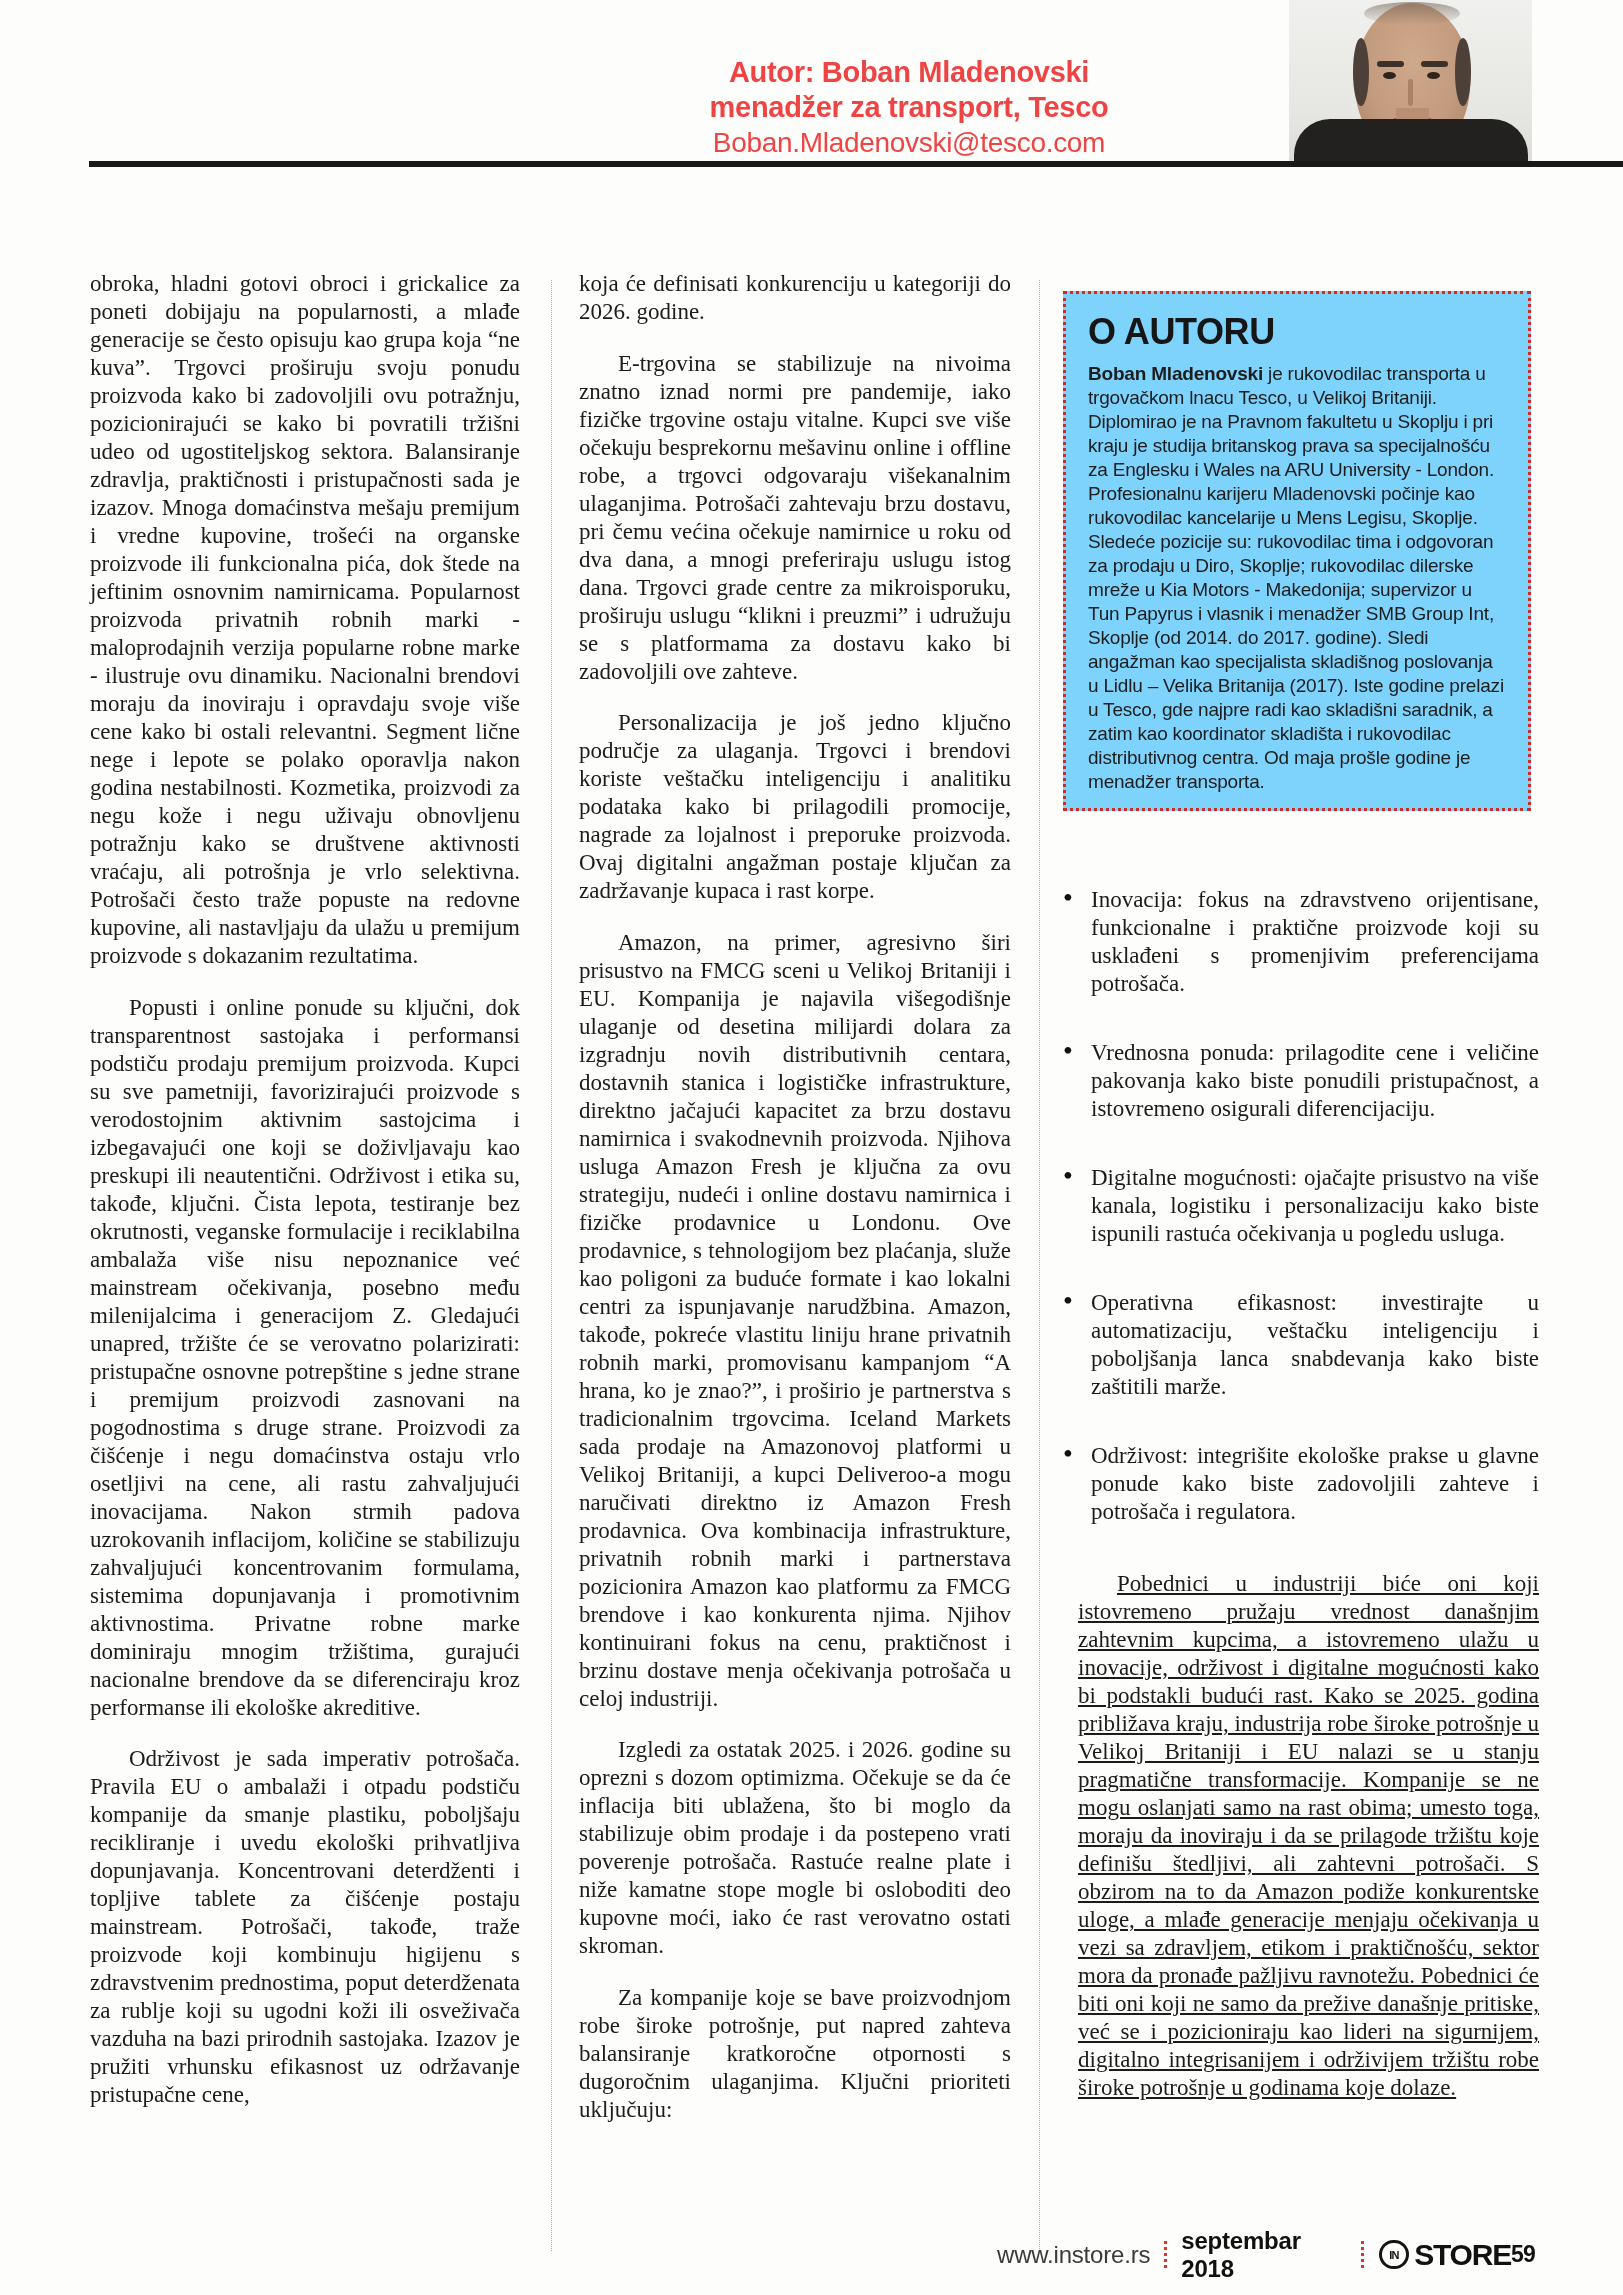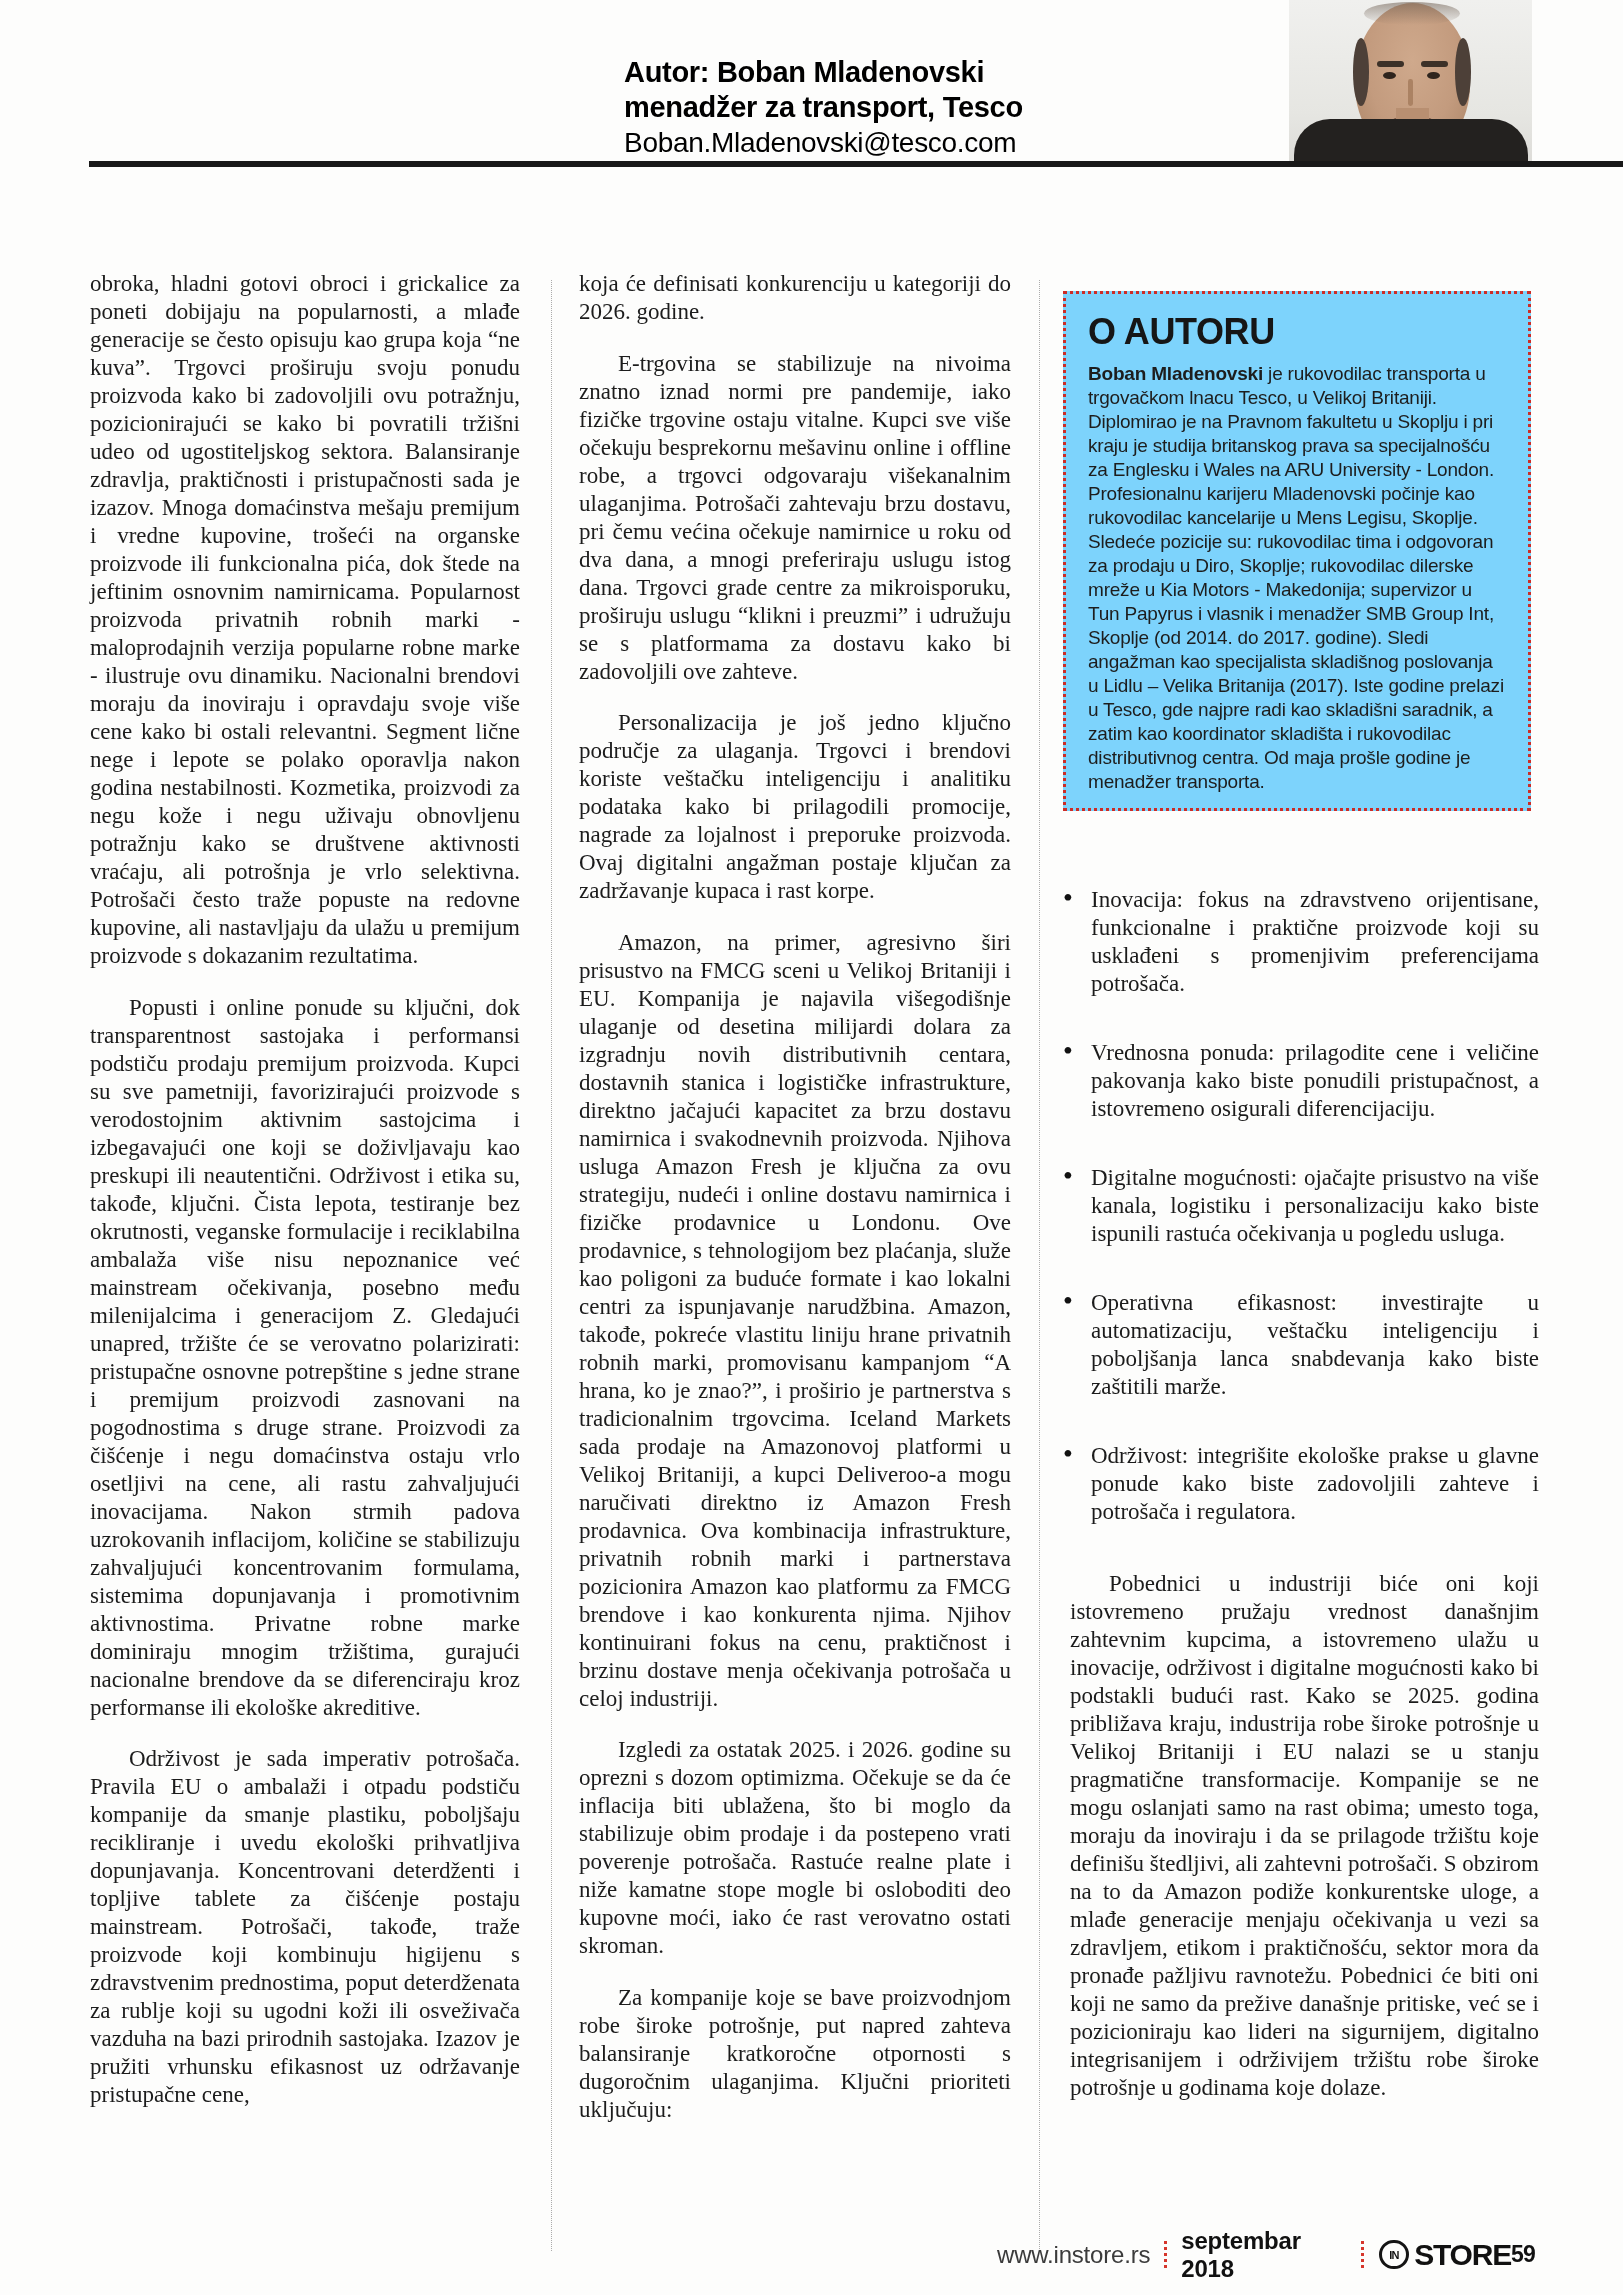--- a/index.html
+++ b/index.html
@@ -4,22 +4,22 @@
 <style>
   html,body { margin:0; padding:0; background:#8a8a8a; }
   .page {
     position:relative; width:1623px; height:2295px; margin:0 auto;
     background:#fdfdfc; overflow:hidden; color:#1b1b1b;
     font-family:"Liberation Serif", serif;
   }
 
   
   .author-block {
-    position:absolute; top:55px; left:624px; width:660px; text-align:left;
-    font-family:"Liberation Sans", sans-serif; letter-spacing:-0.3px; color:#000000;
+    position:absolute; top:55px; left:579px; width:660px; text-align:center;
+    font-family:"Liberation Sans", sans-serif; letter-spacing:-0.3px; color:#ef4444;
   }
   .author-block .l { font-size:29px; line-height:35px; font-weight:bold; }
   .author-block .l.email { font-weight:400; font-size:28px; }
 
   .photo { position:absolute; left:1289px; top:0; width:243px; height:162px;
            background:linear-gradient(180deg,#f0f0ee 0%,#e6e6e2 70%,#dddcd8 100%); overflow:hidden; }
   .photo .head { position:absolute; left:66px; top:3.1px; width:115px; height:152px;
                  background:radial-gradient(ellipse at 50% 38%, #cfa98c 0%, #c39b7e 55%, #a98365 100%);
                  border-radius:50% 50% 46% 46%; }
   .photo .hairL, .photo .hairR { position:absolute; top:38px; width:15.7px; height:68px;
@@ -58,21 +58,21 @@
   }
   .about h2 { margin:0 0 9.4px 0; font-size:36px; line-height:41px; letter-spacing:-0.4px; color:#161616; }
   .about p { margin:0; font-size:19px; line-height:24px; letter-spacing:-0.2px; color:#1d1d1d; text-align:left; }
   .about p strong { font-weight:bold; }
 
   
   .col3 { position:absolute; left:1063px; top:886px; width:476px; font-size:23px; line-height:28px; text-align:justify; }
   .bullets { list-style:none; margin:0; padding:0; }
   .bullets li { position:relative; padding-left:28px; margin-bottom:41px; }
   .bullets li .dot { position:absolute; left:0; top:-1.6px; font-size:28px; color:#111; }
-  .closing { margin:44px 0 0 7px; text-indent:39px; }
+  .closing { margin:44px 0 0 15px; text-indent:39px;text-decoration:underline; }
 
   
   .footer {
     position:absolute; left:997px; top:2235px; width:538px; height:39px;
     display:flex; align-items:center; font-family:"Liberation Sans", sans-serif; color:#111;
   }
   .f-site { font-size:24px; color:#3b3b3b; letter-spacing:-0.2px; }
   .f-sep { height:27px; width:0; border-left:3.1px dotted #d6362c; margin:0 14px; }
   .f-issue { font-size:24px; font-weight:bold; letter-spacing:-0.2px; }
   .f-logo { display:flex; align-items:center; margin-left:1.6px; }

